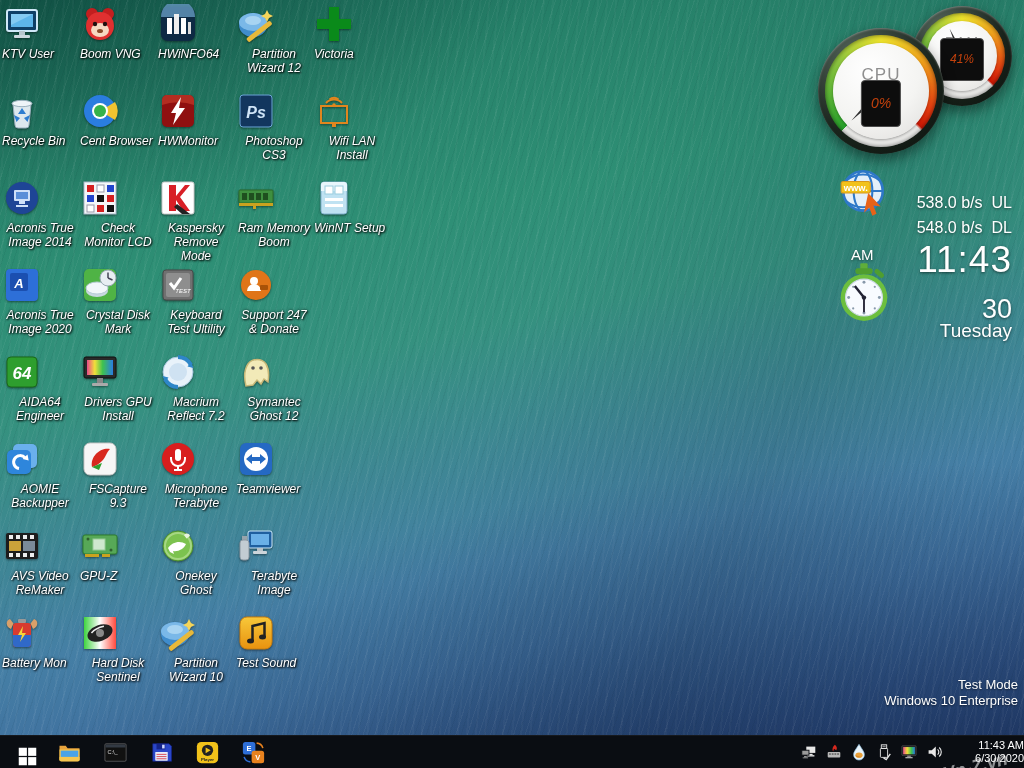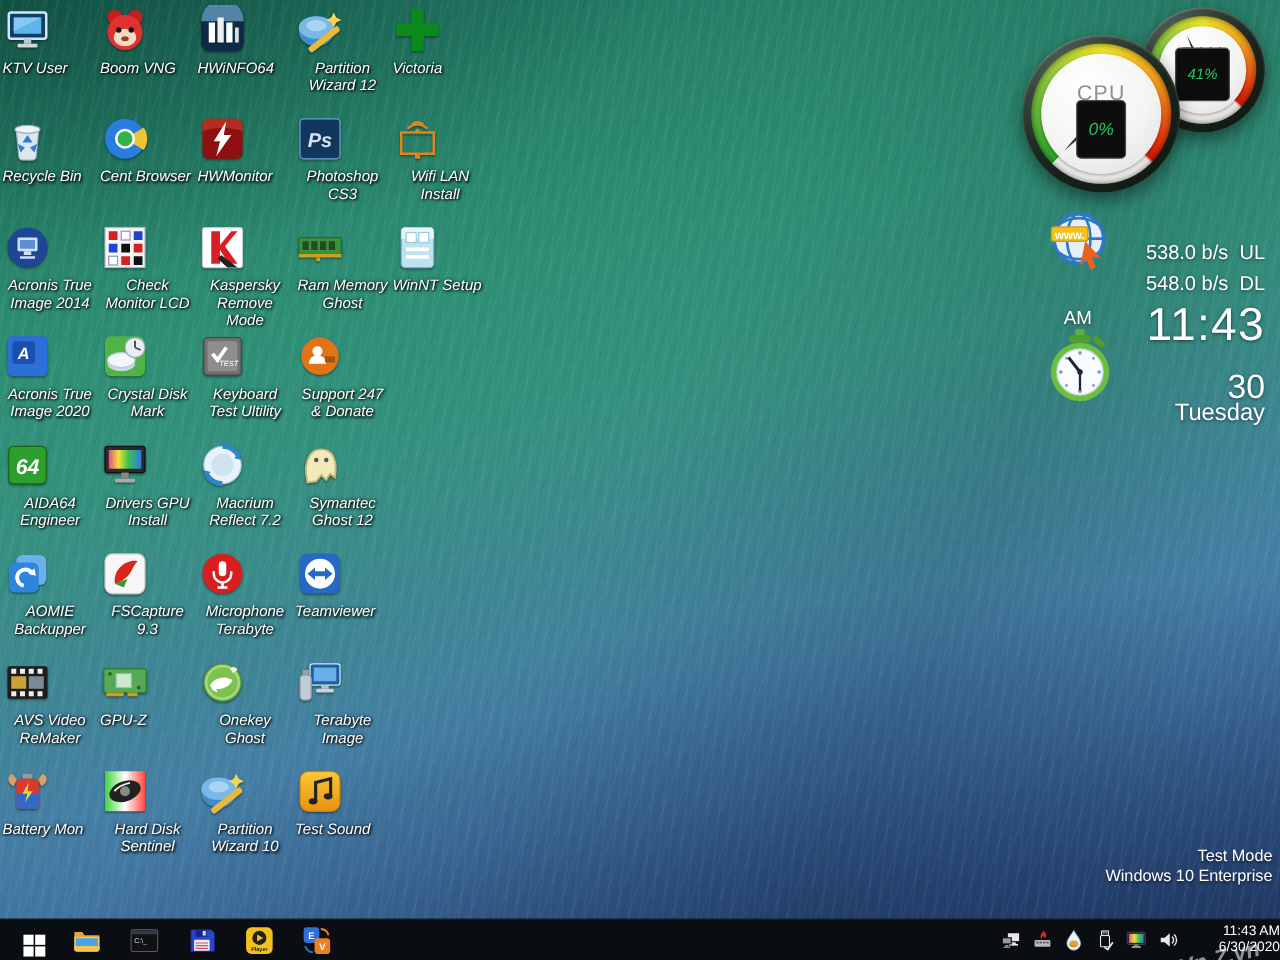--- a/index.html
+++ b/index.html
@@ -49,21 +49,21 @@
   .cpu .glabel { font-size:17px; } .ram .glabel { font-size:14px; top:19%; }
   .needle { position:absolute; left:50%; bottom:50%; width:8px; margin-left:-4px;
     height:42px; transform-origin:50% 100%;
     clip-path:polygon(50% 0, 92% 100%, 8% 100%);
     background:linear-gradient(90deg,#101010,#4c4c4c); }
   .ram .needle { height:30px; width:6px; margin-left:-3px; }
   .hub { position:absolute; left:50%; top:50%; width:22px; height:22px; margin:-11px;
     border-radius:50%; background:radial-gradient(circle at 35% 28%, #8a8a8a, #222 62%, #000); }
   .ram .hub { width:17px; height:17px; margin:-8.5px; }
   .gbadge { position:absolute; left:50%; transform:translateX(-50%); bottom:12%;
-    background:#0d0d0d; border:1px solid #4a4a4a; border-radius:4px; color:#22c55e;
+    background:#0d0d0d; border:1px solid #4a4a4a; border-radius:4px; color:#c2410c;
     font-style:italic; padding:12px 9px; white-space:nowrap;text-align:center; }
   .cpu .gbadge { font-size:14px; line-height:21px; }
   .ram .gbadge { font-size:12px; line-height:17px; bottom:15%; }
 
   
   .widget-text { color:#fff; text-shadow:0 1px 3px rgba(0,0,0,.55); }
   .globe-art { position:absolute; left:836px; top:166px; width:54px; height:54px; }
   .net-lines { position:absolute; right:12px; top:190px; text-align:right;
     font-size:16px; line-height:25px; }
   .net-unit-label { display:inline-block; margin-left:9px; }
@@ -435,21 +435,21 @@
             <svg viewBox="0 0 40 40">
               <rect x="3" y="12" width="34" height="13" rx="1" fill="#3f8f3f" stroke="#2a6a2a"></rect>
               <rect x="6" y="15" width="5" height="7" fill="#1f4f1f"></rect>
               <rect x="13" y="15" width="5" height="7" fill="#1f4f1f"></rect>
               <rect x="20" y="15" width="5" height="7" fill="#1f4f1f"></rect>
               <rect x="27" y="15" width="5" height="7" fill="#1f4f1f"></rect>
               <rect x="3" y="25" width="34" height="3" fill="#caa21f"></rect>
               <rect x="17" y="28" width="3" height="3" fill="#caa21f"></rect>
             </svg>
           </div>
-          <div class="di-label">Ram Memory Ghost</div>
+          <div class="di-label">Ram Memory Boom</div>
         </div>
         <div class="desk-item">
           <div class="di-art">
             <svg viewBox="0 0 40 40">
               <circle cx="20" cy="20" r="15" fill="#e07518"></circle>
               <circle cx="18" cy="16" r="4" fill="#fff"></circle>
               <path d="M11 26 a7 7 0 0 1 14 0 z" fill="#fff"></path>
               <rect x="24" y="20" width="8" height="5" rx="1" fill="#a85208"></rect>
             </svg>
           </div>

